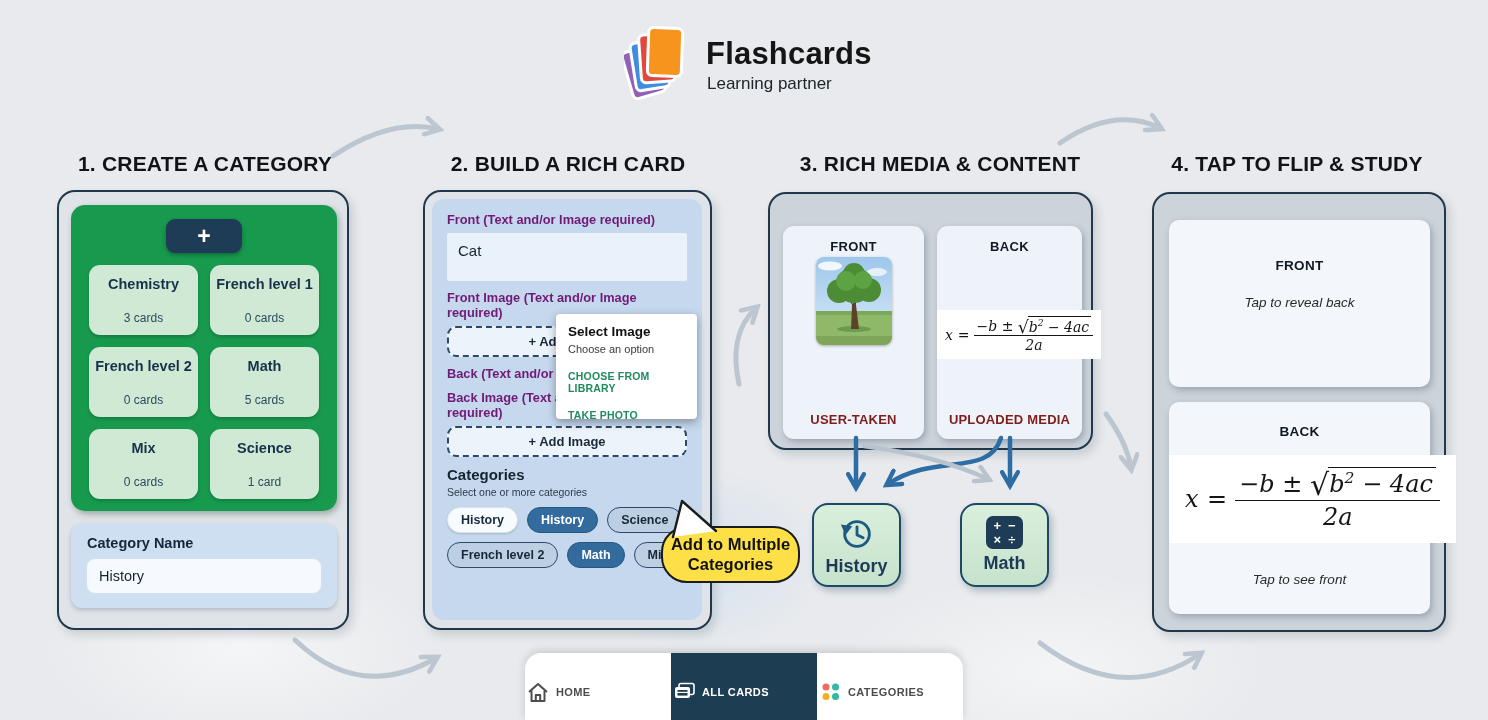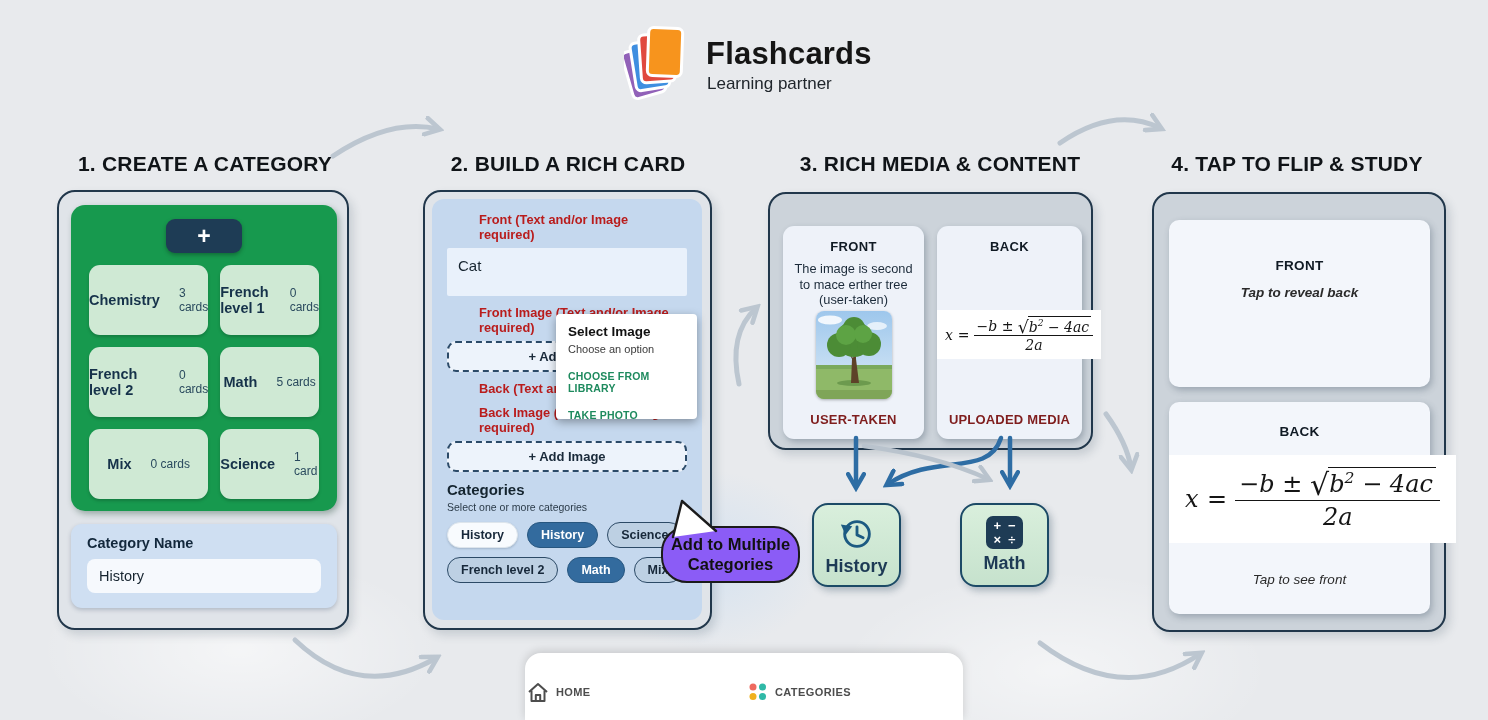--- a/index.html
+++ b/index.html
@@ -24,50 +24,50 @@
   .step-heading { position:absolute; transform:translateX(-50%); font-size:21px; font-weight:800; color:#101418; white-space:nowrap; letter-spacing:.2px; }
   .h1 { left:205px; top:152px; } .h2 { left:568px; top:152px; } .h3 { left:931px; top:152px;margin-left:9px; } .h4 { left:1297px; top:152px; }
 
   .panel { position:absolute; border:2.5px solid #21374b; border-radius:18px; background:#e0e4e9; box-shadow:4px 5px 10px rgba(50,70,90,.18); z-index:1; }
 
   
   .p1 { left:57px; top:190px; width:292px; height:440px; }
   .green-board { position:absolute; left:12px; top:13px; width:266px; height:306px; background:#17994e; border-radius:14px; box-shadow:2px 3px 6px rgba(20,60,40,.35); }
   .plus-btn { position:absolute; left:95px; top:14px; width:76px; height:34px; background:#1e3c55; border-radius:9px; color:#fff; font-size:23px; font-weight:700; display:flex; align-items:center; justify-content:center; box-shadow:0 2px 4px rgba(0,0,0,.3); }
   .tile-grid { position:absolute; left:18px; top:60px; width:230px; display:grid; grid-template-columns:1fr 1fr; gap:12px; }
-  .tile { height:70px; background:#cfe9d4; border-radius:11px; display:flex; align-items:center; justify-content:center; gap:19px; box-shadow:0 2px 3px rgba(10,40,25,.25); }
+  .tile { height:70px; background:#cfe9d4; border-radius:11px; display:flex; flex-direction:column; align-items:center; justify-content:center; gap:19px; box-shadow:0 2px 3px rgba(10,40,25,.25); }
   .tile-name { font-size:14.5px; font-weight:700; color:#16324a; }
   .tile-count { font-size:12px; color:#2a4a5e; }
   .catname-box { position:absolute; left:12px; top:332px; width:266px; height:84px; background:#cfdff2; border-radius:11px; padding:11px 16px; box-shadow:0 2px 4px rgba(40,60,90,.25); }
   .catname-label { font-size:14.5px; font-weight:700; color:#13283c; }
   .catname-input { margin-top:8px; width:234px; height:34px; background:#f6f9fd; border:none; border-radius:8px; padding:0 12px; font-size:14.5px; color:#16242f; font-family:"Liberation Sans",sans-serif; }
 
   
   .p2 { left:423px; top:190px; width:289px; height:440px; }
   .blue-form { position:absolute; left:7px; top:7px; width:270px; height:421px; background:#c5d8ee; border-radius:12px; overflow:hidden; padding:13px 15px; }
-  .f-label { font-size:12.8px; font-weight:700; color:#b91c1c; margin-top:9px;margin-left:32px; }
+  .f-label { font-size:12.8px; font-weight:700; color:#701a75; margin-top:9px; }
   .f-label:first-child { margin-top:0; }
   .f-input { display:block; width:100%; height:48px; margin-top:6px; background:#e9f1fb; border:none; border-radius:2px; padding:9px 11px; font-size:15px; color:#16242f; resize:none; font-family:"Liberation Sans",sans-serif; }
   .f-input.short { height:50px; }
   .dashed { margin-top:6px; height:31px; border:2px dashed #2b4a68; border-radius:9px; background:#edf3fb; display:flex; align-items:center; justify-content:center; font-size:13px; font-weight:700; color:#1a2a3a; }
   .cats-title { font-size:15px; font-weight:700; margin-top:9px; color:#14242f; }
   .cats-hint { font-size:10.5px; color:#2b3b49; margin-top:3px; }
   .chip-row { display:flex; gap:9px; margin-top:9px; }
   .chip { padding:5px 13px; border-radius:999px; font-size:12.5px; font-weight:600; white-space:nowrap; }
   .chip.white { background:#f8fbfe; color:#17283a; border:1px solid #dde5ec; box-shadow:0 1px 2px rgba(30,50,70,.2); }
   .chip.sel { background:#336b9e; color:#fff; border:1.5px solid #27567f; }
   .chip.line { background:#bdd0e3; color:#17283a; border:1.5px solid #2c4a66; }
 
   .popup { position:absolute; left:556px; top:314px; width:141px; height:105px; background:#fff; border-radius:4px; box-shadow:0 3px 10px rgba(0,0,0,.35); padding:10px 12px; z-index:6; }
   .popup-title { font-size:13.5px; font-weight:700; color:#111; }
   .popup-sub { font-size:11px; color:#3a3a3a; margin-top:4px; }
   .popup-opt { text-align:left; font-size:10.5px; font-weight:700; color:#1e8a5e; letter-spacing:.2px; margin-top:15px; }
 
   
-  .bubble { position:absolute; left:661px; top:526px; width:139px; height:57px; background:#8b5cf6; border:2.2px solid #1b1b1b; border-radius:26px; z-index:7; display:flex; align-items:center; justify-content:center; text-align:center; font-size:16.5px; font-weight:800; color:#111; line-height:1.18; padding:0 6px; }
+  .bubble { position:absolute; left:661px; top:526px; width:139px; height:57px; background:#fde047; border:2.2px solid #1b1b1b; border-radius:26px; z-index:7; display:flex; align-items:center; justify-content:center; text-align:center; font-size:16.5px; font-weight:800; color:#111; line-height:1.18; padding:0 6px; }
   .bubble-tail { position:absolute; left:668px; top:497px; z-index:8; }
 
   
   .p3 { left:768px; top:192px; width:325px; height:258px; background:#ccd3da; }
   .media-card { position:absolute; top:32px; height:213px; background:#eef2f9; border-radius:11px; box-shadow:2px 3px 6px rgba(40,60,80,.3); text-align:center; }
   .mc-front { left:13px; width:141px; }
   .mc-back { left:167px; width:145px; }
   .mc-title { font-size:13px; font-weight:700; letter-spacing:.3px; margin-top:13px; color:#101a24; }
   .mc-desc { font-size:12.8px; color:#1c2b3a; margin-top:7px; line-height:1.22; white-space:pre-line; }
   .tree-wrap { width:76px; height:88px; margin:3px auto 0; border-radius:8px; overflow:hidden; box-shadow:0 1px 3px rgba(0,0,0,.3); }
@@ -195,23 +195,20 @@
 <div class="popup">
   <div class="popup-title">Select Image</div>
   <div class="popup-sub">Choose an option</div>
   <div class="popup-opt">CHOOSE FROM LIBRARY</div>
   <div class="popup-opt">TAKE PHOTO</div>
 </div>
 
 <div class="panel p3">
   <div class="media-card mc-front">
     <div class="mc-title">FRONT</div>
-    <div class="mc-desc">The image is second
-to mace erther tree
-(user-taken)</div>
     <div class="tree-wrap">
       <svg viewBox="0 0 76 88" width="76" height="88">
         <defs>
             <linearGradient id="sky" x1="0" y1="0" x2="0" y2="1">
           <stop offset="0" stop-color="#9ec7ec"></stop>
               <stop offset="1" stop-color="#dcebf7"></stop>
         </linearGradient>
           </defs>
         <rect width="76" height="88" fill="url(#sky)"></rect>
         <ellipse cx="14" cy="9" rx="12" ry="4.5" fill="#fff" opacity=".85"></ellipse>
@@ -261,21 +258,21 @@
       <span>−</span>
       <span>×</span>
       <span>÷</span>
   </div>
   <div class="cat-btn-label">Math</div>
 </div>
 
 <div class="panel p4">
   <div class="study-card sc-front">
     <div class="sc-title" style="margin-top:38px;">FRONT</div>
-    <div class="sc-hint" style="margin-top:12px;font-weight:bold;">Tap to reveal back</div>
+    <div class="sc-hint" style="margin-top:22px;">Tap to reveal back</div>
   </div>
   <div class="study-card sc-back">
     <div class="sc-title" style="margin-top:22px;">BACK</div>
     <div class="formula-box fb-l">
       <span class="formula" style="font-size:24px;">
         <i>x</i>
           <span>=</span>
           <span class="frac">
             <span class="num"><span>−b ±</span> <span class="rad-sign">√</span><span class="radicand"><span>b</span><sup>2</sup><span> − 4ac</span></span></span>
             <span class="den">2a</span>
@@ -324,20 +321,29 @@
   <div class="nav-tab">
     <svg width="26" height="24" viewBox="0 0 26 24">
       <g fill="none" stroke="#4d4d4d" stroke-width="2" stroke-linejoin="round">
         <path d="M4,12 L13,4 L22,12"></path>
         <path d="M6.5,10.5 V21 H19.5 V10.5"></path>
         <path d="M10.8,21 V15 H15.2 V21"></path>
       </g>
     </svg>
     <div class="nav-label">HOME</div>
   </div>
+  <div class="nav-tab active">
+    <svg width="26" height="24" viewBox="0 0 26 24">
+      <rect x="8" y="3.5" width="15" height="11" rx="2" fill="none" stroke="#fff" stroke-width="1.6"></rect>
+      <rect x="4" y="7" width="15" height="11" rx="2" fill="#fff"></rect>
+      <rect x="6.5" y="10" width="10" height="1.8" fill="#1d3d52"></rect>
+      <rect x="6.5" y="13" width="10" height="2.6" fill="#1d3d52"></rect>
+    </svg>
+    <div class="nav-label">ALL CARDS</div>
+  </div>
   <div class="nav-tab">
     <svg width="26" height="24" viewBox="0 0 26 24">
       <circle cx="9" cy="7" r="3.5" fill="#ee6a5f"></circle>
       <circle cx="18.5" cy="7" r="3.5" fill="#2fb9a7"></circle>
       <circle cx="9" cy="16.5" r="3.5" fill="#f0b11e"></circle>
       <circle cx="18.5" cy="16.5" r="3.5" fill="#2fb9a7"></circle>
     </svg>
     <div class="nav-label">CATEGORIES</div>
   </div>
 </div>

